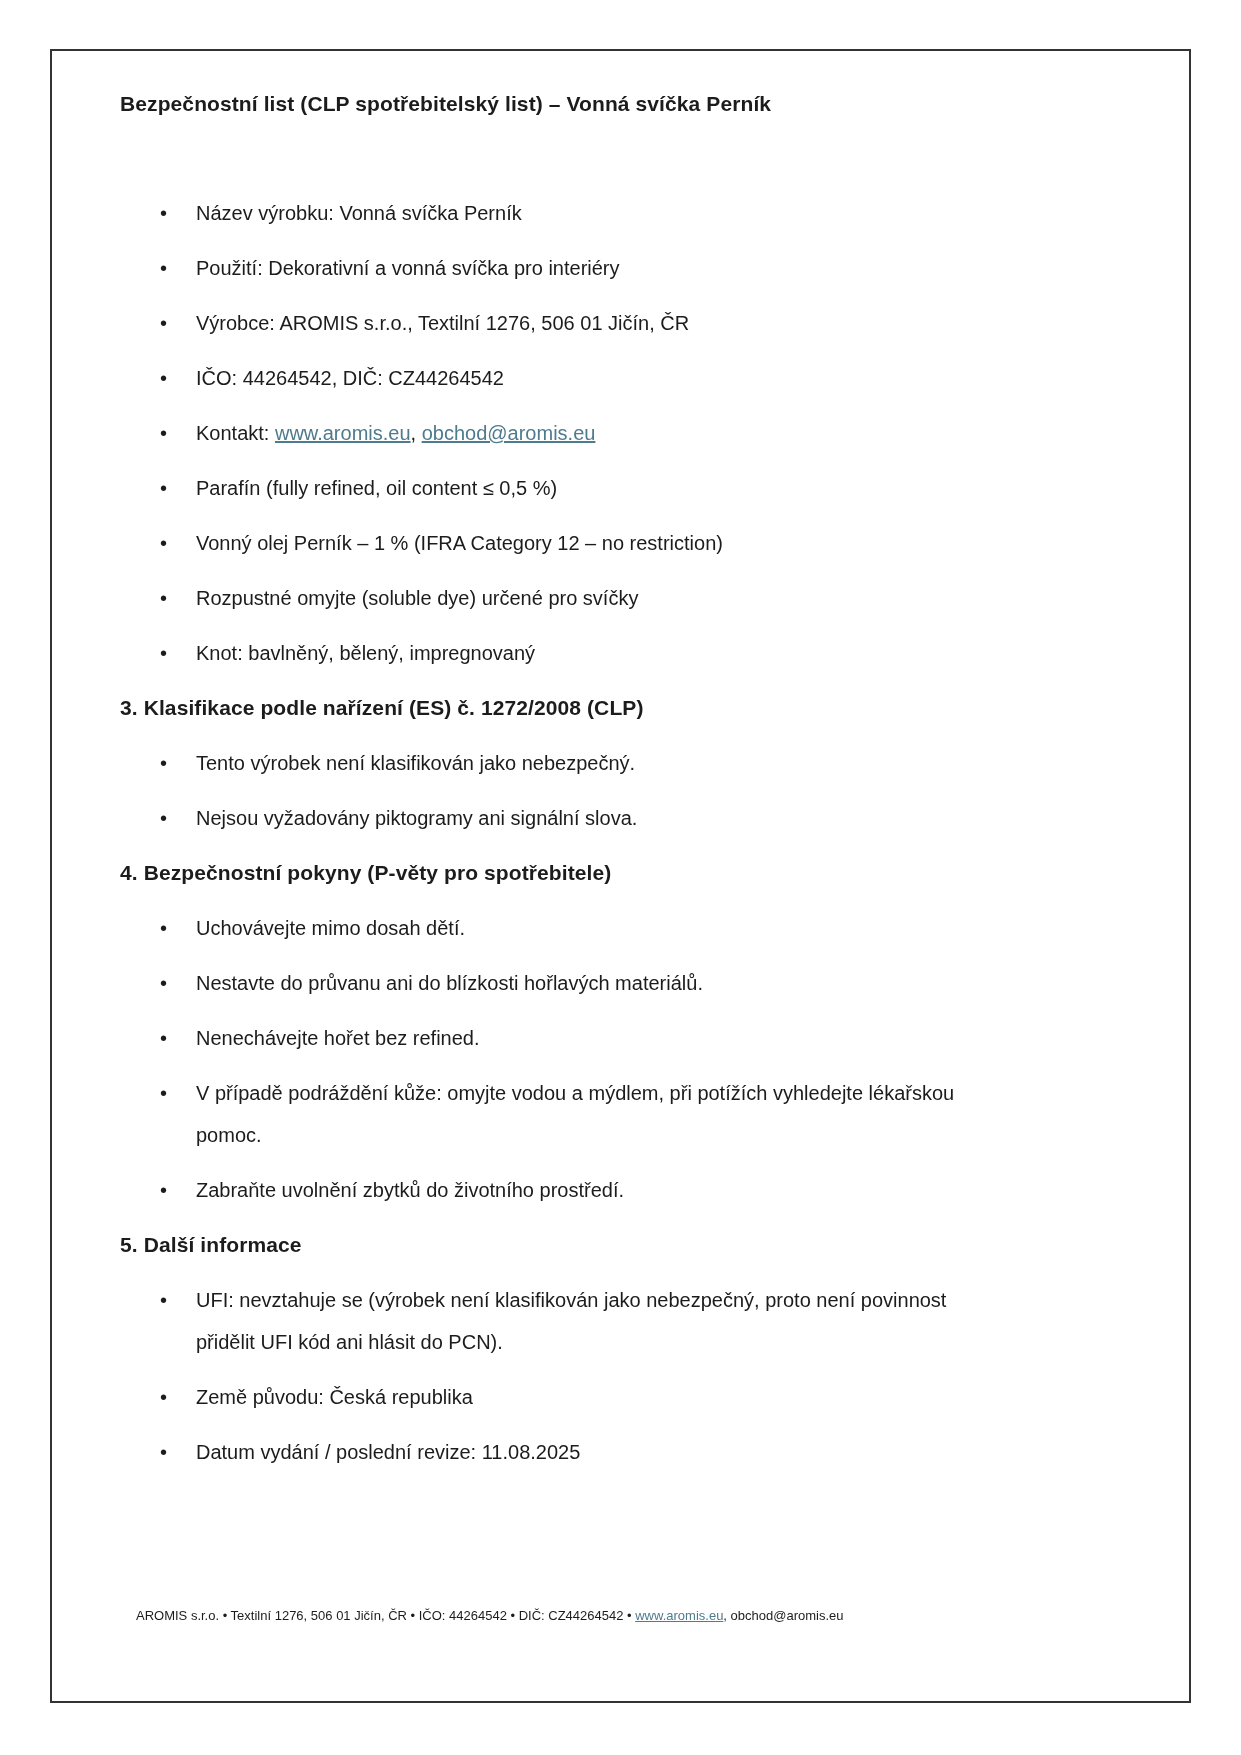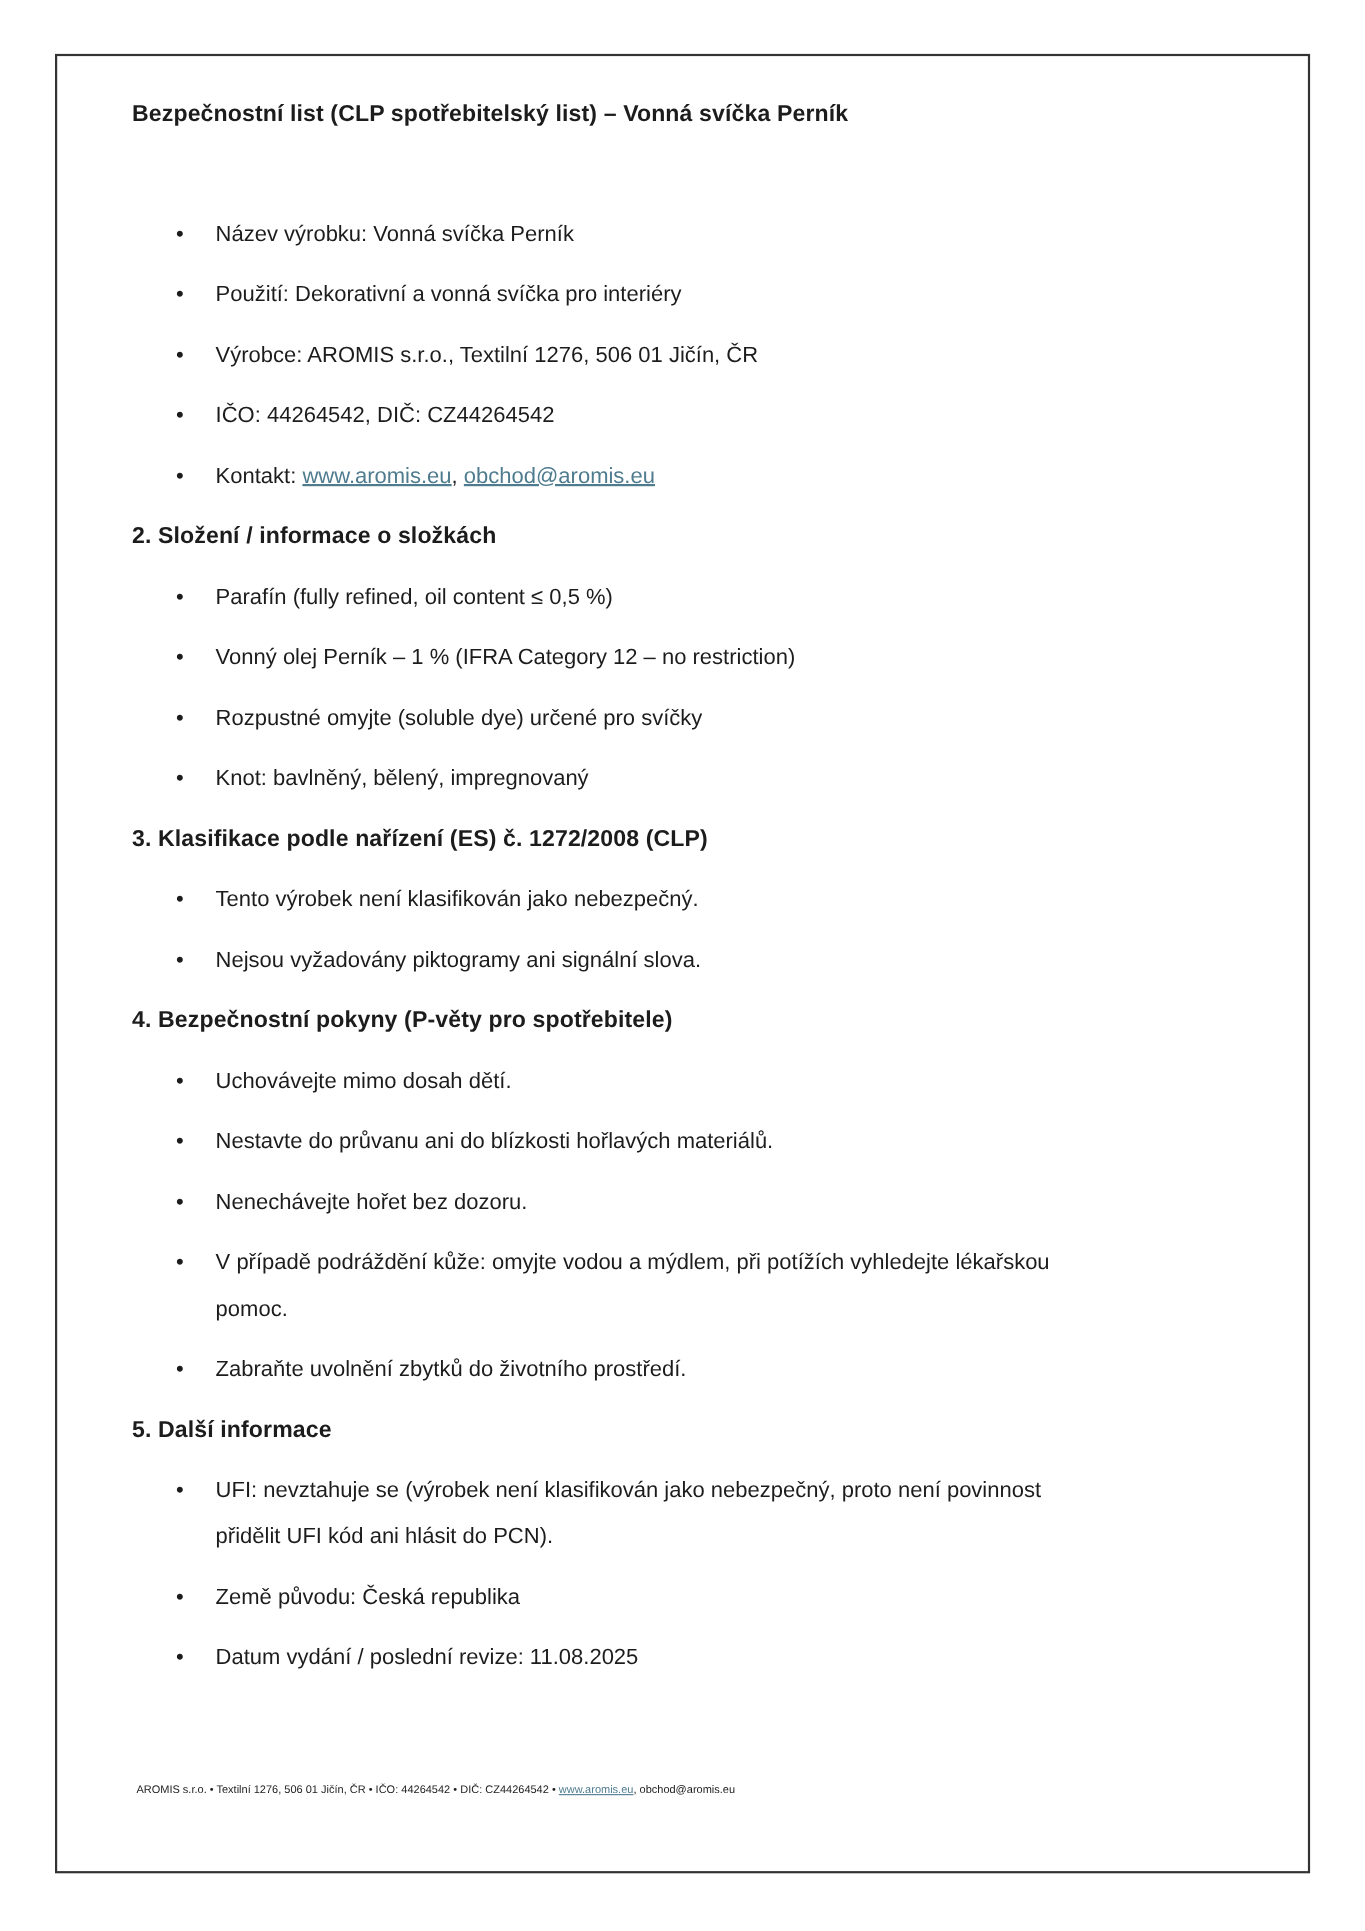--- a/index.html
+++ b/index.html
@@ -68,22 +68,22 @@
   a.doc-link {
     color: var(--link-color, #4e7b8e);
     text-decoration: underline;
     cursor: pointer;
   }
   .footer {
     position: absolute;
     left: 68px;
     right: 28px;
     bottom: 58px;
-    margin: 4px;
-    font-size: 10px;
+    margin: 16px;
+    font-size: 13px;
     line-height: 22px;
     white-space: nowrap;
   }
 </style>
 </head>
 <body>
 
 <div class="page">
   <div class="content">
     <p class="doc-title">Bezpečnostní list (CLP spotřebitelský list) – Vonná svíčka Perník</p>
@@ -96,21 +96,20 @@
 
   <li class="bullet-item"><span>Výrobce: AROMIS s.r.o., Textilní 1276, 506 01 Jičín, ČR</span></li>
 
   <li class="bullet-item"><span>IČO: 44264542, DIČ: CZ44264542</span></li>
 
   <li class="bullet-item"><span>Kontakt: </span><a class="doc-link" href="#">www.aromis.eu</a><span>, </span><a class="doc-link" href="#">obchod@aromis.eu</a></li>
 </ul>
   </section>
 
   <section>
-    <h2 class="section-heading">2. Složení / informace o složkách</h2>
     <ul class="bullet-list">
   <li class="bullet-item"><span>Parafín (fully refined, oil content ≤ 0,5 %)</span></li>
 
   <li class="bullet-item"><span>Vonný olej Perník – 1 % (IFRA Category 12 – no restriction)</span></li>
 
   <li class="bullet-item"><span>Rozpustné omyjte (soluble dye) určené pro svíčky</span></li>
 
   <li class="bullet-item"><span>Knot: bavlněný, bělený, impregnovaný</span></li>
 </ul>
   </section>
@@ -124,21 +123,21 @@
 </ul>
   </section>
 
   <section>
     <h2 class="section-heading">4. Bezpečnostní pokyny (P-věty pro spotřebitele)</h2>
     <ul class="bullet-list">
   <li class="bullet-item"><span>Uchovávejte mimo dosah dětí.</span></li>
 
   <li class="bullet-item"><span>Nestavte do průvanu ani do blízkosti hořlavých materiálů.</span></li>
 
-  <li class="bullet-item"><span>Nenechávejte hořet bez dozoru.</span></li>
+  <li class="bullet-item"><span>Nenechávejte hořet bez refined.</span></li>
 
   <li class="bullet-item"><span>V případě podráždění kůže: omyjte vodou a mýdlem, při potížích vyhledejte lékařskou</span><br><span>pomoc.</span></li>
 
   <li class="bullet-item"><span>Zabraňte uvolnění zbytků do životního prostředí.</span></li>
 </ul>
   </section>
 
   <section>
     <h2 class="section-heading">5. Další informace</h2>
     <ul class="bullet-list">

